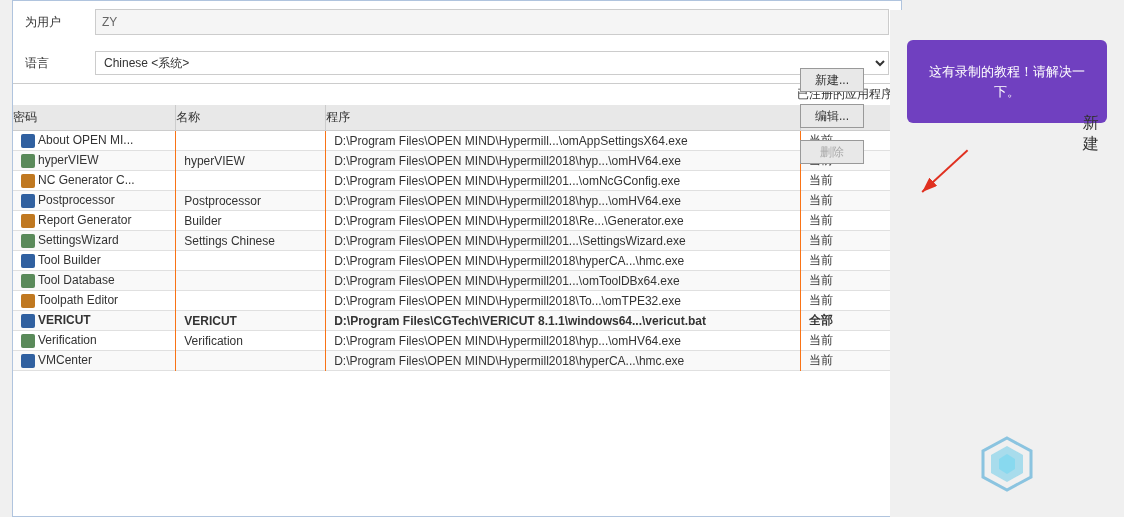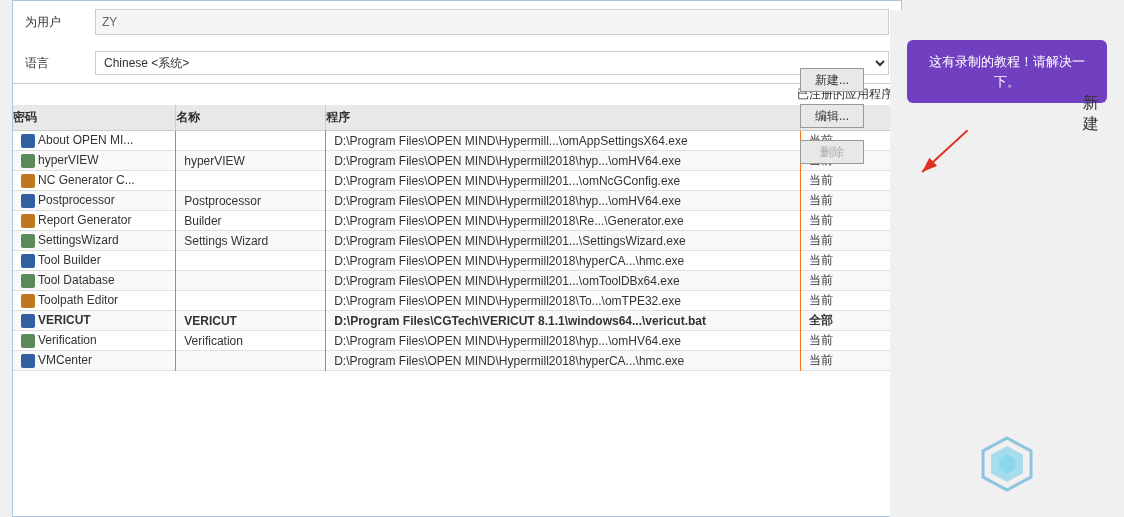--- a/index.html
+++ b/index.html
@@ -67,21 +67,21 @@
       border-collapse: collapse;
       font-size: 12px;
     }
     thead tr {
       background: #e8e8e8;
       border-bottom: 1px solid #ccc;
     }
     thead th {
       padding: 4px 0;
       text-align: left;
-      font-weight: bold;
+      font-weight: normal;
       border-right: 1px solid #ccc;
       color: #333;
       white-space: nowrap;
     }
     tbody tr {
       border-bottom: 1px solid #e0e0e0;
     }
     tbody tr:nth-child(even) {
       background: #f9f9f9;
     }
@@ -147,21 +147,21 @@
       height: 507px;
       background: #f0f0f0;
       display: flex;
       flex-direction: column;
       align-items: center;
     }
     .purple-box {
       background: #7040c0;
       color: #fff;
       font-size: 13px;
-      padding: 12px 14px;
+      padding: 22px 14px;
       border-radius: 6px;
       margin-top: 30px;
       width: 200px;
       text-align: center;
       line-height: 1.5;
     }
     .arrow-area {
       display: flex;
       flex-direction: row;
       align-items: flex-start;
@@ -257,21 +257,21 @@
       <span class="row-icon orange"></span>Report Generator
     </td>
     <td class="col-name">Builder</td>
     <td class="col-prog">D:\Program Files\OPEN MIND\Hypermill2018\Re...\Generator.exe</td>
     <td class="col-ver">当前</td>
   </tr>
           <tr>
     <td class="col-code">
       <span class="row-icon green"></span>SettingsWizard
     </td>
-    <td class="col-name">Settings Wizard</td>
+    <td class="col-name">Settings Chinese</td>
     <td class="col-prog">D:\Program Files\OPEN MIND\Hypermill201...\SettingsWizard.exe</td>
     <td class="col-ver">当前</td>
   </tr>
           <tr>
     <td class="col-code">
       <span class="row-icon blue2"></span>Tool Builder
     </td>
     <td class="col-name"></td>
     <td class="col-prog">D:\Program Files\OPEN MIND\Hypermill2018\hyperCA...\hmc.exe</td>
     <td class="col-ver">当前</td>

